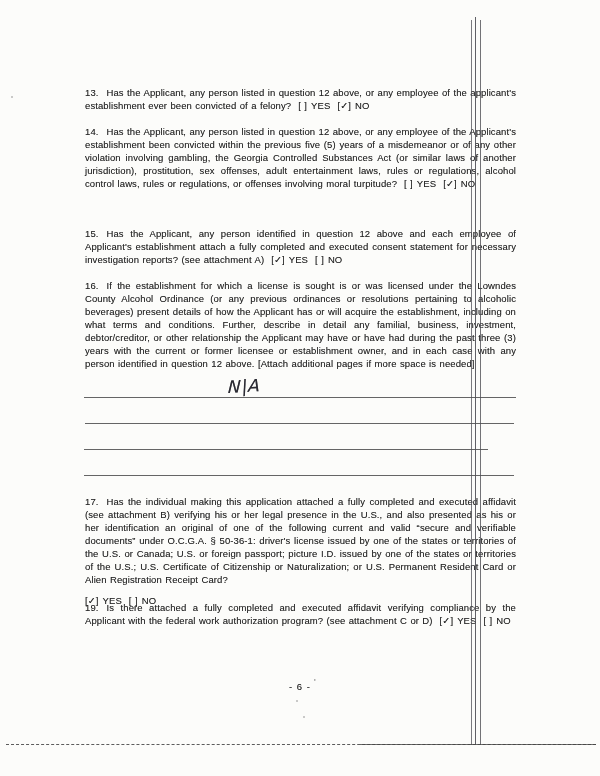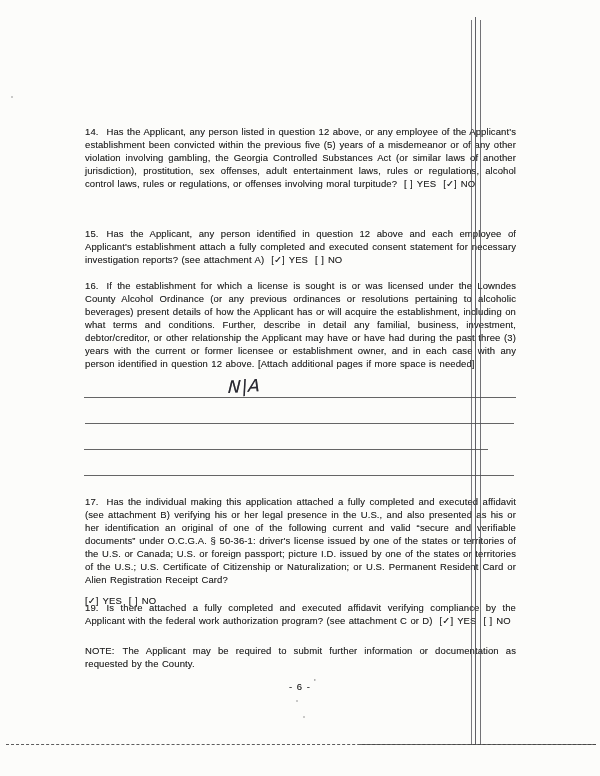--- a/index.html
+++ b/index.html
@@ -54,20 +54,23 @@
   .bottom-rule-solid {
     position:absolute; left:360px; top:744px; width:236px; height:1px;
     background:#454545; opacity:0.8;
   }
 </style>
 </head>
 <body>
 
 <div class="page">
 
+  <div class="q" style="top:86px">
+    <span class="qnum">13.</span><span>Has the Applicant, any person listed in question 12 above, or any employee of the applicant's establishment ever been convicted of a felony?</span><span class="box">[ ]</span><span class="lbl">YES</span><span class="box">[✓]</span><span class="lbl">NO</span>
+  </div>
 
   <div class="q" style="top:125px">
     <span class="qnum">14.</span><span>Has the Applicant, any person listed in question 12 above, or any employee of the Applicant's establishment been convicted within the previous five (5) years of a misdemeanor or of any other violation involving gambling, the Georgia Controlled Substances Act (or similar laws of another jurisdiction), prostitution, sex offenses, adult entertainment laws, rules or regulations, alcohol control laws, rules or regulations, or offenses involving moral turpitude?</span><span class="box">[ ]</span><span class="lbl">YES</span><span class="box">[✓]</span><span class="lbl">NO</span>
   </div>
 
   <div class="q" style="top:227px">
     <span class="qnum">15.</span><span>Has the Applicant, any person identified in question 12 above and each employee of Applicant's establishment attach a fully completed and executed consent statement for necessary investigation reports?  (see attachment A)</span><span class="box">[✓]</span><span class="lbl">YES</span><span class="box">[ ]</span><span class="lbl">NO</span>
   </div>
 
   <div class="q" style="top:279px">
@@ -82,23 +85,20 @@
 
   <div class="q" style="top:495px">
     <span class="qnum">17.</span><span>Has the individual making this application attached a fully completed and executed affidavit (see attachment B) verifying  his or her legal presence in the U.S., and also presented as his or her identification an original of one of the following current and valid “secure and verifiable documents” under O.C.G.A. § 50-36-1: driver's license issued by one of the states or territories of the U.S. or Canada; U.S. or foreign passport; picture I.D. issued by one of the states or territories of the U.S.; U.S. Certificate of Citizenship or Naturalization; or U.S. Permanent Resident Card or Alien Registration Receipt Card?</span>
     <div class="optline"><span class="box" style="margin-left:0">[✓]</span><span class="lbl">YES</span><span class="box">[ ]</span><span class="lbl">NO</span></div>
   </div>
 
   <div class="q" style="top:601px">
     <span class="qnum">19.</span><span>Is there attached a fully completed and executed affidavit verifying compliance by the Applicant with the federal work authorization program?  (see attachment C or D)</span><span class="box">[✓]</span><span class="lbl">YES</span><span class="box">[ ]</span><span class="lbl">NO</span>
   </div>
 
-  <div class="note" style="top:644px">
-    <span class="qnum">NOTE:</span><span>The Applicant may be required to submit further information or documentation as requested by the County.</span>
-  </div>
 
   <div class="footer">- 6 -</div>
   <span class="stray">'</span>
   <div class="speck" style="left:296px; top:700px"></div>
   <div class="speck" style="left:303px; top:716px"></div>
   <div class="speck" style="left:11px; top:96px"></div>
 
   <div class="crease c1"></div>
   <div class="crease c2"></div>
   <div class="crease c3"></div>

